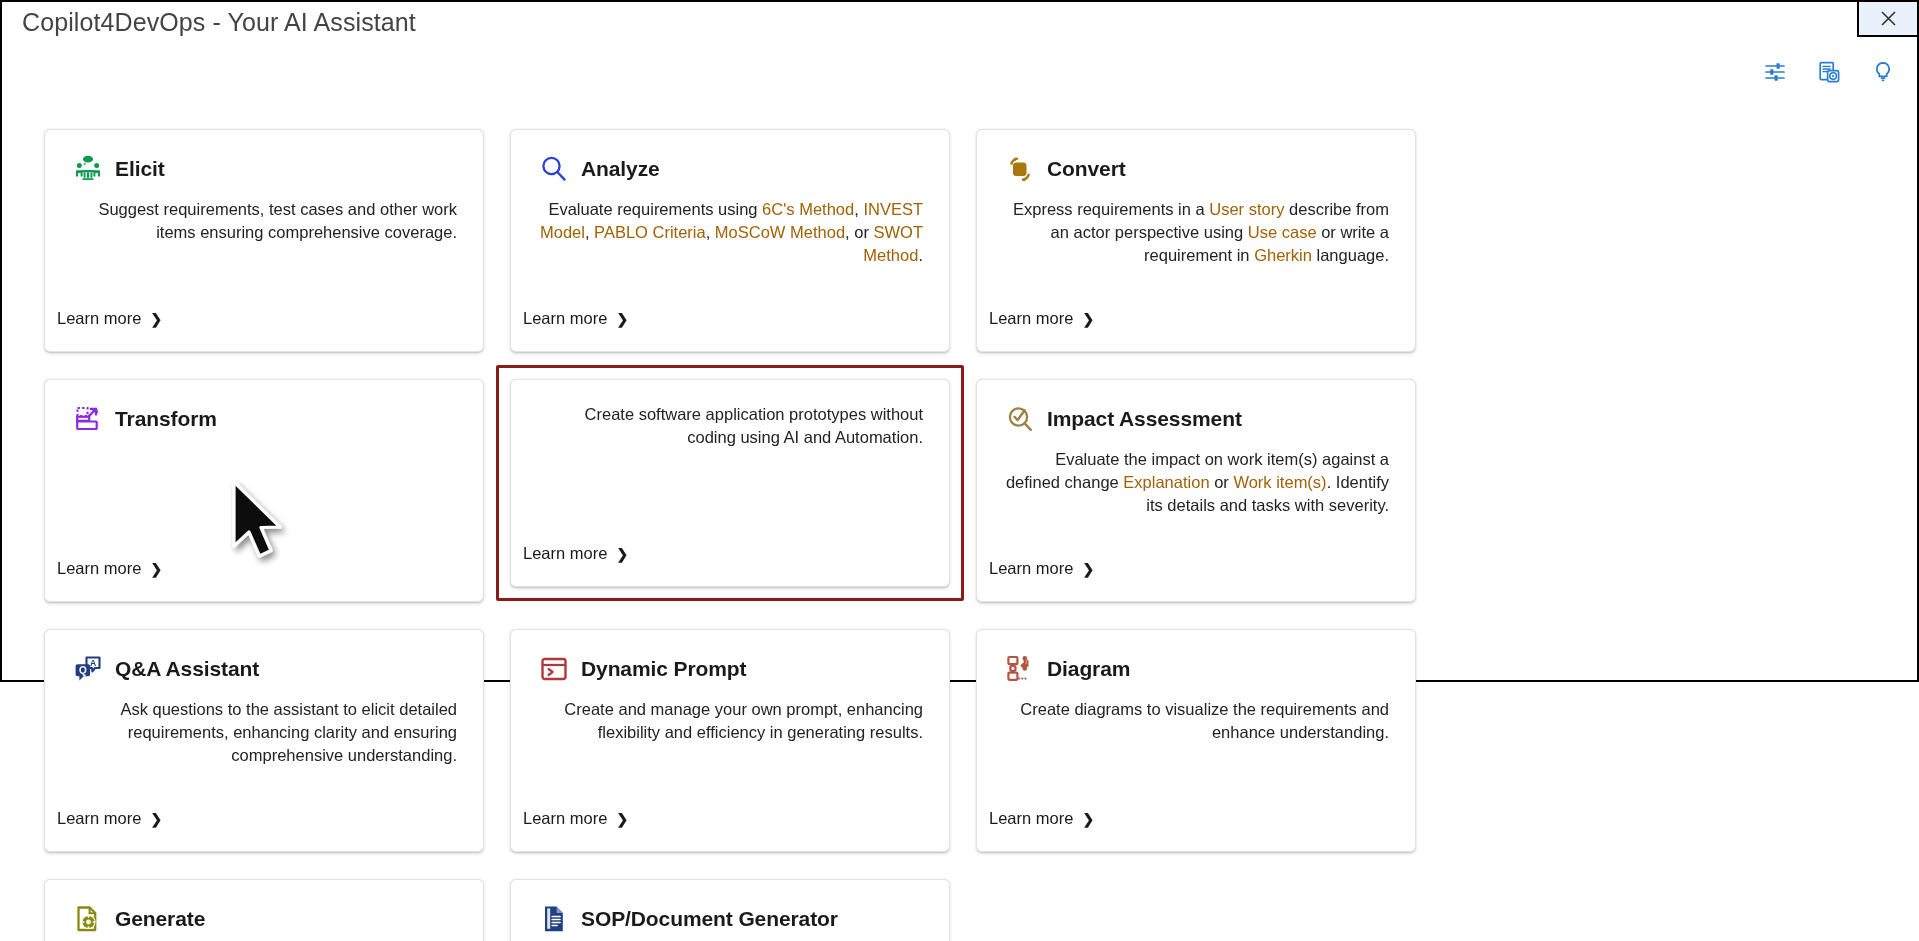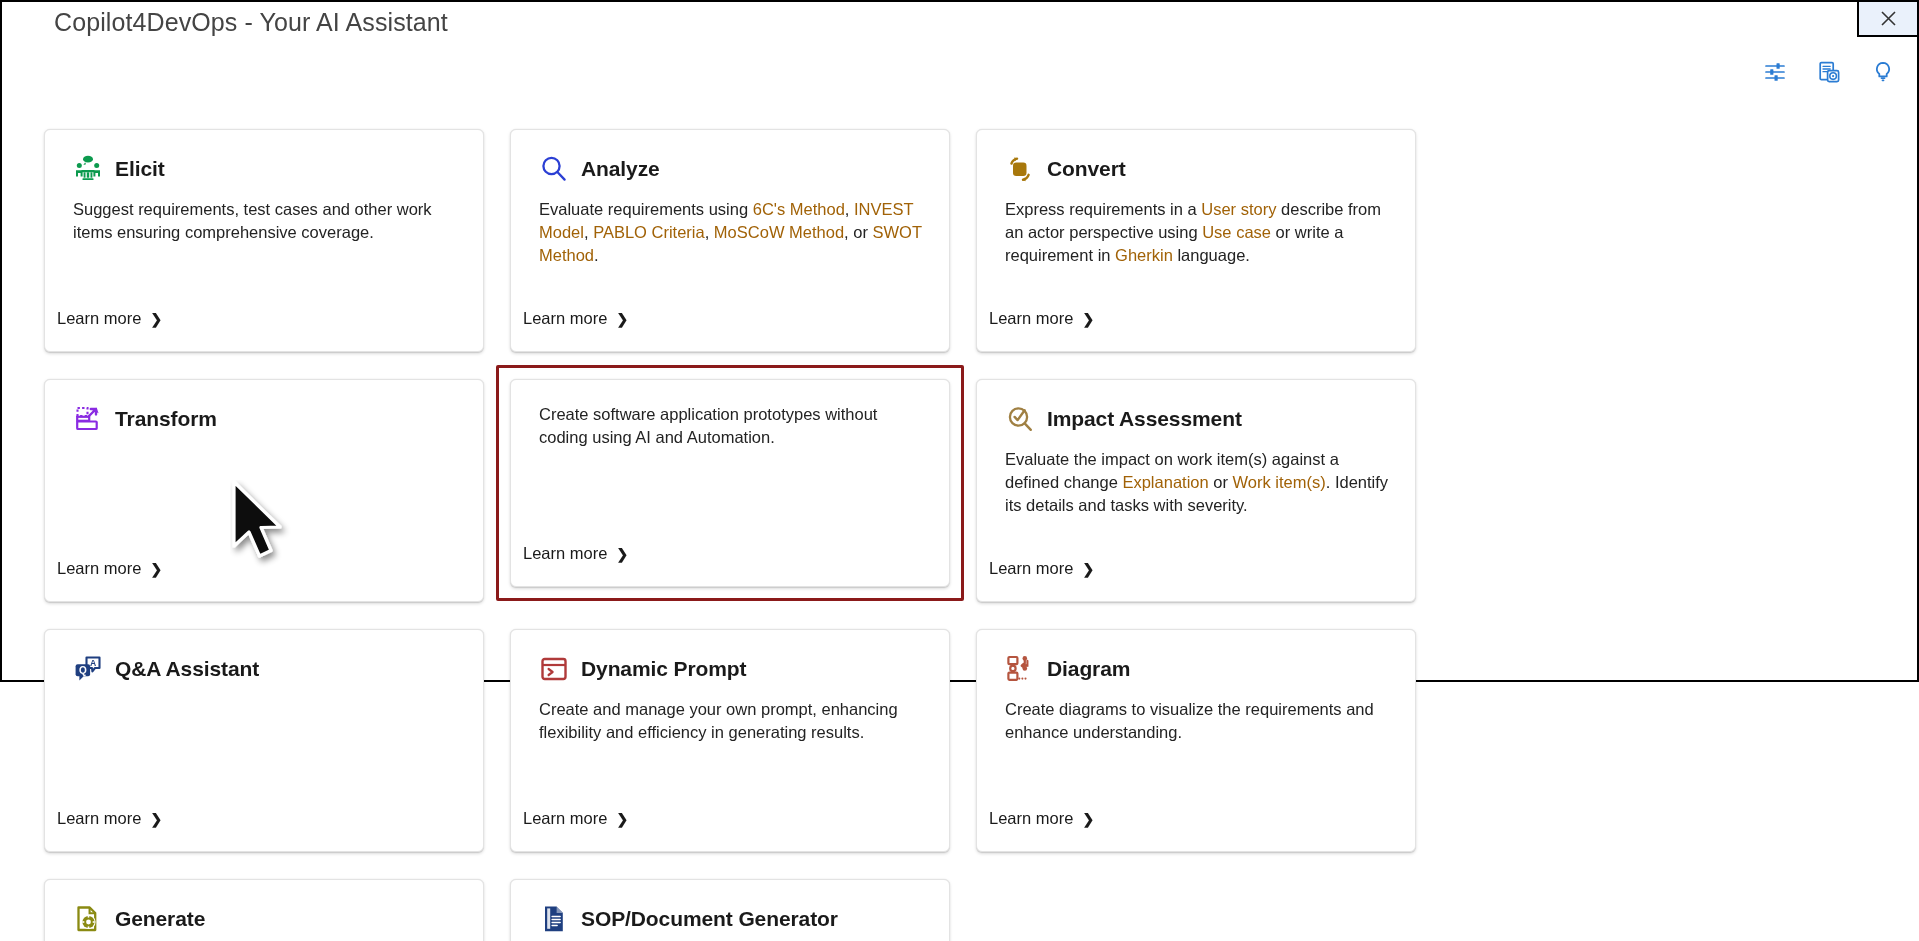--- a/index.html
+++ b/index.html
@@ -8,21 +8,20 @@
     font-family: "Liberation Sans", sans-serif;
     background: #ffffff;
     overflow: hidden;
   }
   #window {
     position: relative;
     width: 1919px; height: 682px;
     background: #ffffff;
     border: 2px solid #000000;
     border-top-width: 2px;
-    padding-left: 32px;
   }
   
   #titlebar {
     position: relative;
     height: 43px;
     width: 100%;
     background: #ffffff;
   }
   #app-title {
     position: absolute;
@@ -78,20 +77,21 @@
   .card {
     width: 100%;
     height: 100%;
     background: #ffffff;
     border: 1px solid #e3e3e3;
     border-radius: 6px;
     box-shadow: 0 1.2px 3.2px rgba(0,0,0,0.13), 0 0.3px 0.9px rgba(0,0,0,0.11);
     padding: 23px 26px 0 28px;
     position: relative;
     cursor: pointer;
+    text-align: right;
   }
   .cell.selected {
     padding: 0;
   }
   .cell.selected .selection-frame {
     position: absolute;
     left: -14px; top: -14px;
     width: 468px; height: 236px;
     border: 3px solid #8b1a1a;
     border-radius: 2px;
@@ -341,20 +341,21 @@
               <svg width="30" height="30" viewBox="0 0 30 30">
         <path d="M13.5 3.5 h13 v10.5 h-4.5 l-2.6 3.4 l-0.4 -3.4 h-5.5 Z" fill="none" stroke="#1f3f80" stroke-width="2.1" stroke-linejoin="round"></path>
         <text x="20" y="11.6" font-size="8.6" font-family="Liberation Sans, sans-serif" font-weight="700" fill="#1f3f80" text-anchor="middle">A</text>
         <rect x="2.6" y="10.2" width="14.5" height="12" rx="2" fill="#1f3f80"></rect>
         <path d="M6.4 21.6 L6.4 26.4 L10.6 22.2 Z" fill="#1f3f80"></path>
         <text x="9.9" y="20" font-size="10" font-family="Liberation Sans, sans-serif" font-weight="700" fill="#ffffff" text-anchor="middle">Q</text>
       </svg>
             </div>
             <div class="card-title">Q&amp;A Assistant</div>
           </div>
+          <div class="card-desc"><span>Ask questions to the assistant to elicit detailed requirements, enhancing clarity and ensuring comprehensive understanding.</span></div>
           <div class="learn-more">
             <span>Learn more</span>
             <span class="chev">❯</span>
           </div>
         </div>
       </div>
       <div class="cell">
         <div class="card">
           <div class="card-head">
             <div class="card-icon">

